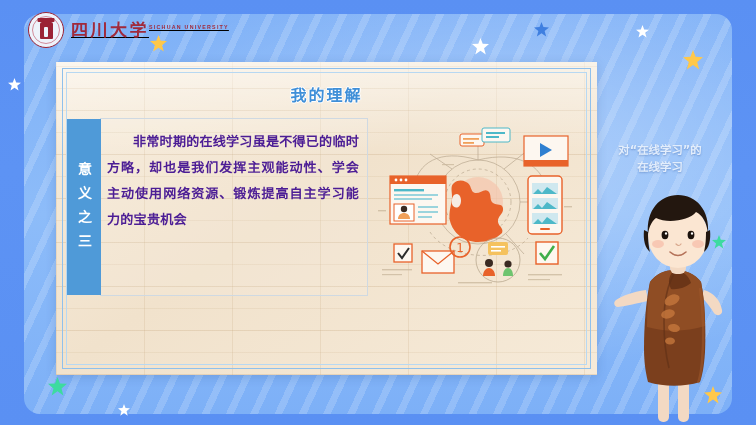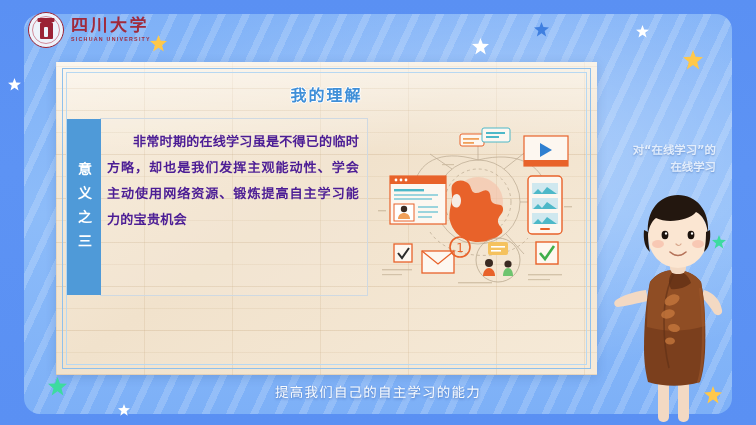--- a/index.html
+++ b/index.html
@@ -48,21 +48,21 @@
   }
   .logo-glyph{width:13px;height:17px;background:#9b2235;border-radius:2px 2px 1px 1px;position:relative;}
   .logo-glyph::before{
     content:"";position:absolute;left:50%;top:-4px;transform:translateX(-50%);
     width:17px;height:4px;background:#9b2235;border-radius:1px;
   }
   .logo-glyph::after{
     content:"";position:absolute;left:50%;top:5px;transform:translateX(-50%);
     width:4px;height:10px;background:#eef3fb;border-radius:1px;
   }
-  .logo-text{display:flex;flex-direction:column;line-height:1;}
+  .logo-text{display:flex;flex-direction:row;line-height:1;text-decoration:underline;}
   .logo-cn{
     font-size:17px;font-weight:700;color:#a02a3c;letter-spacing:2.5px;
     font-family:"DejaVu Serif","Liberation Serif",serif;white-space:nowrap;
   }
   .logo-en{
     font-size:5.3px;font-weight:700;color:#a02a3c;letter-spacing:1.25px;margin-top:3px;white-space:nowrap;
   }
 
   
   .slide-card{
@@ -133,21 +133,21 @@
     text-align:justify;
   }
 
   
   .illus{position:absolute;left:322px;top:52px;width:196px;height:190px;}
   .illus svg{width:100%;height:100%;display:block;}
 
   
   .overlay-title{
     position:absolute;left:604px;top:142px;width:112px;z-index:26;
-    text-align:right;line-height:17px;
+    text-align:center;line-height:17px;
     font-size:11.4px;font-weight:700;color:#e8f1fd;
     font-family:"DejaVu Sans","Liberation Sans",sans-serif;
     text-shadow:0 1px 2px rgba(40,80,150,.45);
     opacity:.92;
   }
 
   
   .presenter{position:absolute;left:612px;top:178px;width:144px;height:247px;z-index:28;}
   .presenter svg{width:100%;height:100%;display:block;}
 
@@ -365,15 +365,14 @@
       <ellipse cx="53" cy="57" rx="3.4" ry="4.2" fill="#1b120c"></ellipse>
       <ellipse cx="79" cy="57" rx="3.4" ry="4.2" fill="#1b120c"></ellipse>
       <ellipse cx="54" cy="55.5" rx="1.1" ry="1.3" fill="#fff"></ellipse>
       <ellipse cx="80" cy="55.5" rx="1.1" ry="1.3" fill="#fff"></ellipse>
 
       <path d="M64 66 q3 3 5 0" fill="none" stroke="#d8a78c" stroke-width="1.2" stroke-linecap="round"></path>
       <path d="M58 74 q8 7 16 0" fill="none" stroke="#b5735a" stroke-width="1.6" stroke-linecap="round"></path>
     </svg>
   </div>
 
-  <div class="subtitle">提高我们自己的自主学习的能力</div>
 
 </div>
 
 </body></html>

